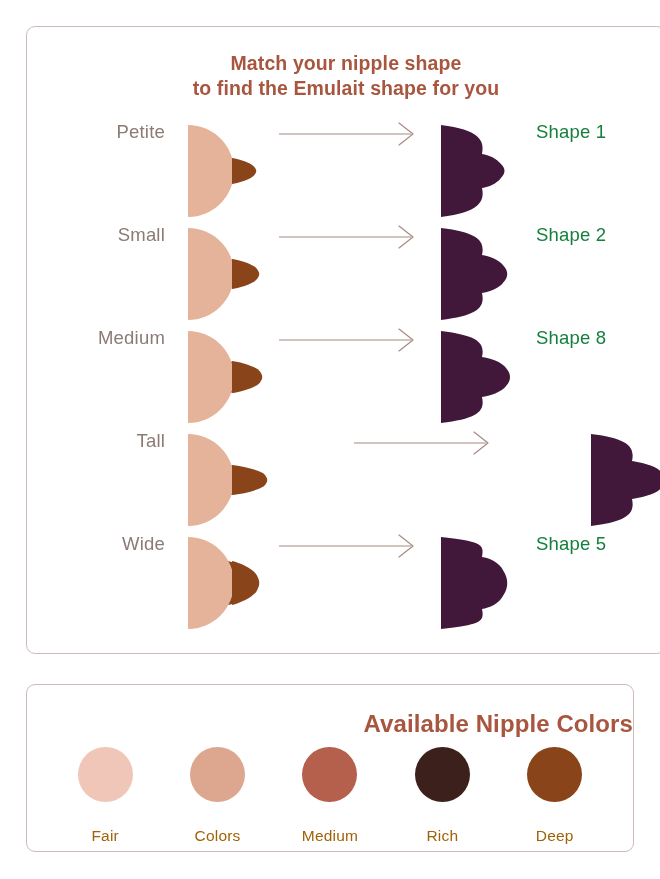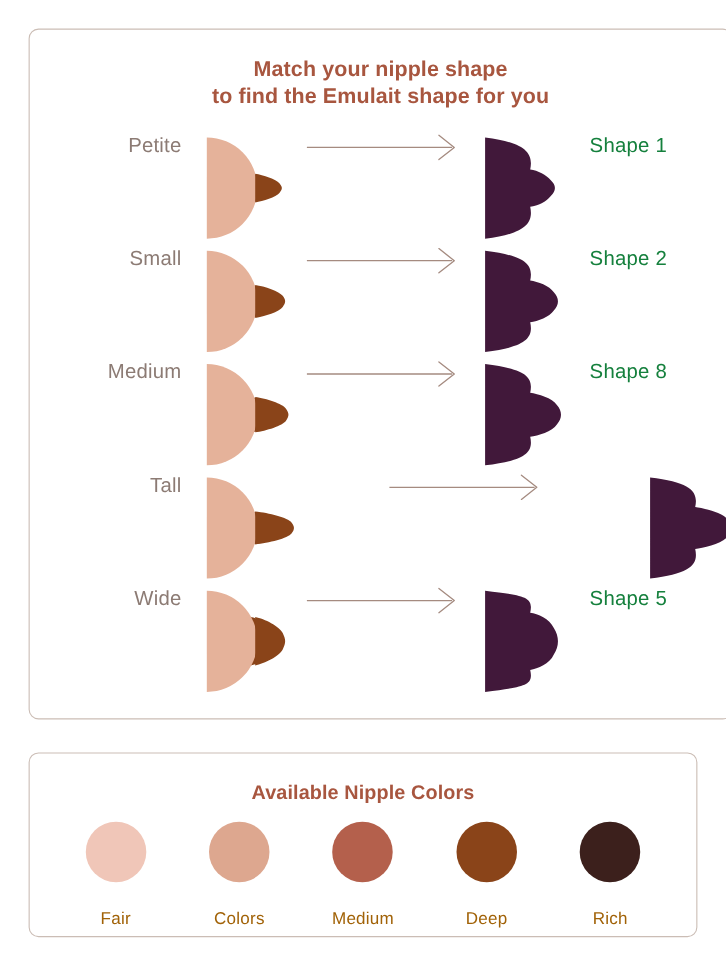--- a/index.html
+++ b/index.html
@@ -58,21 +58,22 @@
     font-size: 19.5px;
   }
   #match-title .line {
     display: block;
   }
   #colors-title {
     position: absolute;
     left: 0;
     top: 24px;
     width: 100%;
-    font-size: 18px;
+    font-size: 24px;
+    text-align: right;
   }
 
   
   #rows {
     position: absolute;
     left: 0;
     top: 94px;
     width: 100%;
   }
   .row {
@@ -344,23 +345,23 @@
         </div>
         <div class="swatch">
           <div class="swatch-dot" style="background: rgb(221, 167, 143);"></div>
           <div class="swatch-label">Colors</div>
         </div>
         <div class="swatch">
           <div class="swatch-dot" style="background: rgb(180, 96, 76);"></div>
           <div class="swatch-label">Medium</div>
         </div>
         <div class="swatch">
+          <div class="swatch-dot" style="background: rgb(60, 32, 28);"></div>
+          <div class="swatch-label">Rich</div>
+        </div>
+        <div class="swatch">
           <div class="swatch-dot" style="background: rgb(138, 68, 25);"></div>
           <div class="swatch-label">Deep</div>
         </div>
-        <div class="swatch">
-          <div class="swatch-dot" style="background: rgb(60, 32, 28);"></div>
-          <div class="swatch-label">Rich</div>
-        </div>
       </div>
   </div>
 
 </div>
 
 </body></html>

